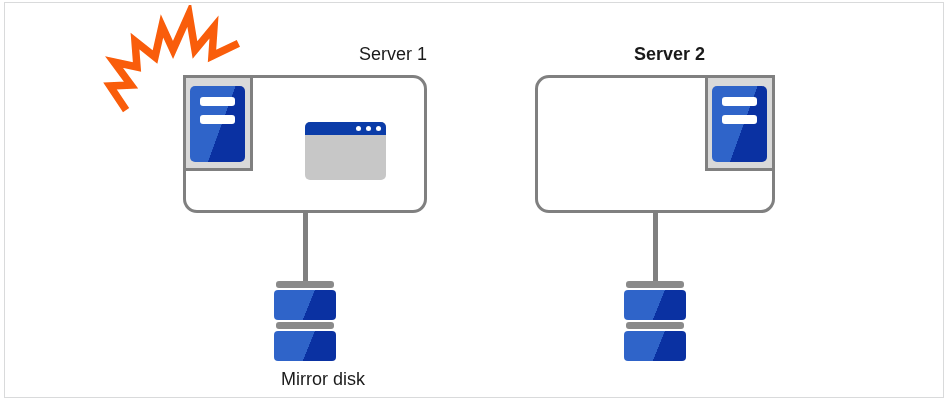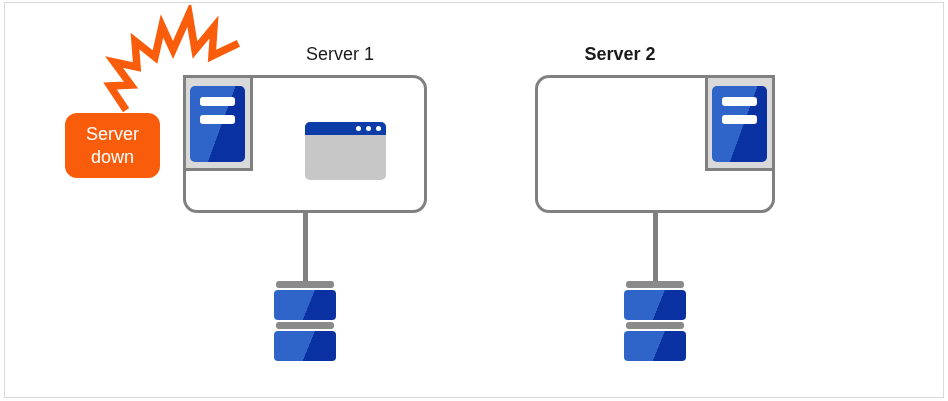--- a/index.html
+++ b/index.html
@@ -11,21 +11,21 @@
     color:#1a1a1a;
     overflow:hidden;
   }
   .frame-border{
     position:absolute;left:4px;top:2px;right:4px;bottom:3px;
     border:1px solid #d9dadb;
     pointer-events:none;
   }
   .abs{position:absolute;box-sizing:border-box;}
   .label{
-    font-size:18px;line-height:22px;text-align:center;
+    font-size:18px;line-height:22px;text-align:right;
     white-space:nowrap;
   }
   
   .badge{
     left:65px;top:113px;width:95px;height:65px;
     background:#f95d0b;border-radius:12px;
     display:flex;flex-direction:column;align-items:center;justify-content:center;
     color:#ffffff;font-size:18px;line-height:23px;text-align:center;
     z-index:5;
   }
@@ -70,24 +70,20 @@
 </head>
 <body>
 
 <div class="canvas">
   <div class="frame-border"></div>
 
   <svg class="abs" style="left:100px;top:5px;z-index:5;" width="145" height="110" viewBox="100 5 145 110">
     <polyline points="124,107 110,86 131,85 114,62 137,67 135,41 155,57 162,26 173,50 189,14 195,50 214,27 212,56 235,45" fill="none" stroke="#f95d0b" stroke-width="7.5" stroke-linecap="square" stroke-miterlimit="8"></polyline>
   </svg>
 
-  <div class="abs badge">
-    <span>Server</span>
-    <span>down</span>
-  </div>
 
   <div class="abs label" style="left:253px;top:43px;width:174px;">Server 1</div>
   <div class="abs server-box" style="left:183px;"></div>
   <div class="abs icon-frame" style="left:183px;"></div>
   <div class="abs tower" style="left:190px;">
     <span class="tower-bar" style="top:11px;"></span>
     <span class="tower-bar" style="top:29px;"></span>
   </div>
   <div class="abs label" style="left:253px;top:96px;width:174px;">Application A</div>
   <div class="abs app-window">
@@ -116,13 +112,14 @@
     <div class="abs disk-platter" style="left:274px;top:331px;"></div>
   </div>
 
   <div>
     <div class="abs disk-band" style="left:626px;top:281px;"></div>
     <div class="abs disk-platter" style="left:624px;top:290px;"></div>
     <div class="abs disk-band" style="left:626px;top:322px;"></div>
     <div class="abs disk-platter" style="left:624px;top:331px;"></div>
   </div>
 
+  <div class="abs label" style="left:245px;top:368px;width:120px;">Mirror disk</div>
 </div>
 
 </body></html>

